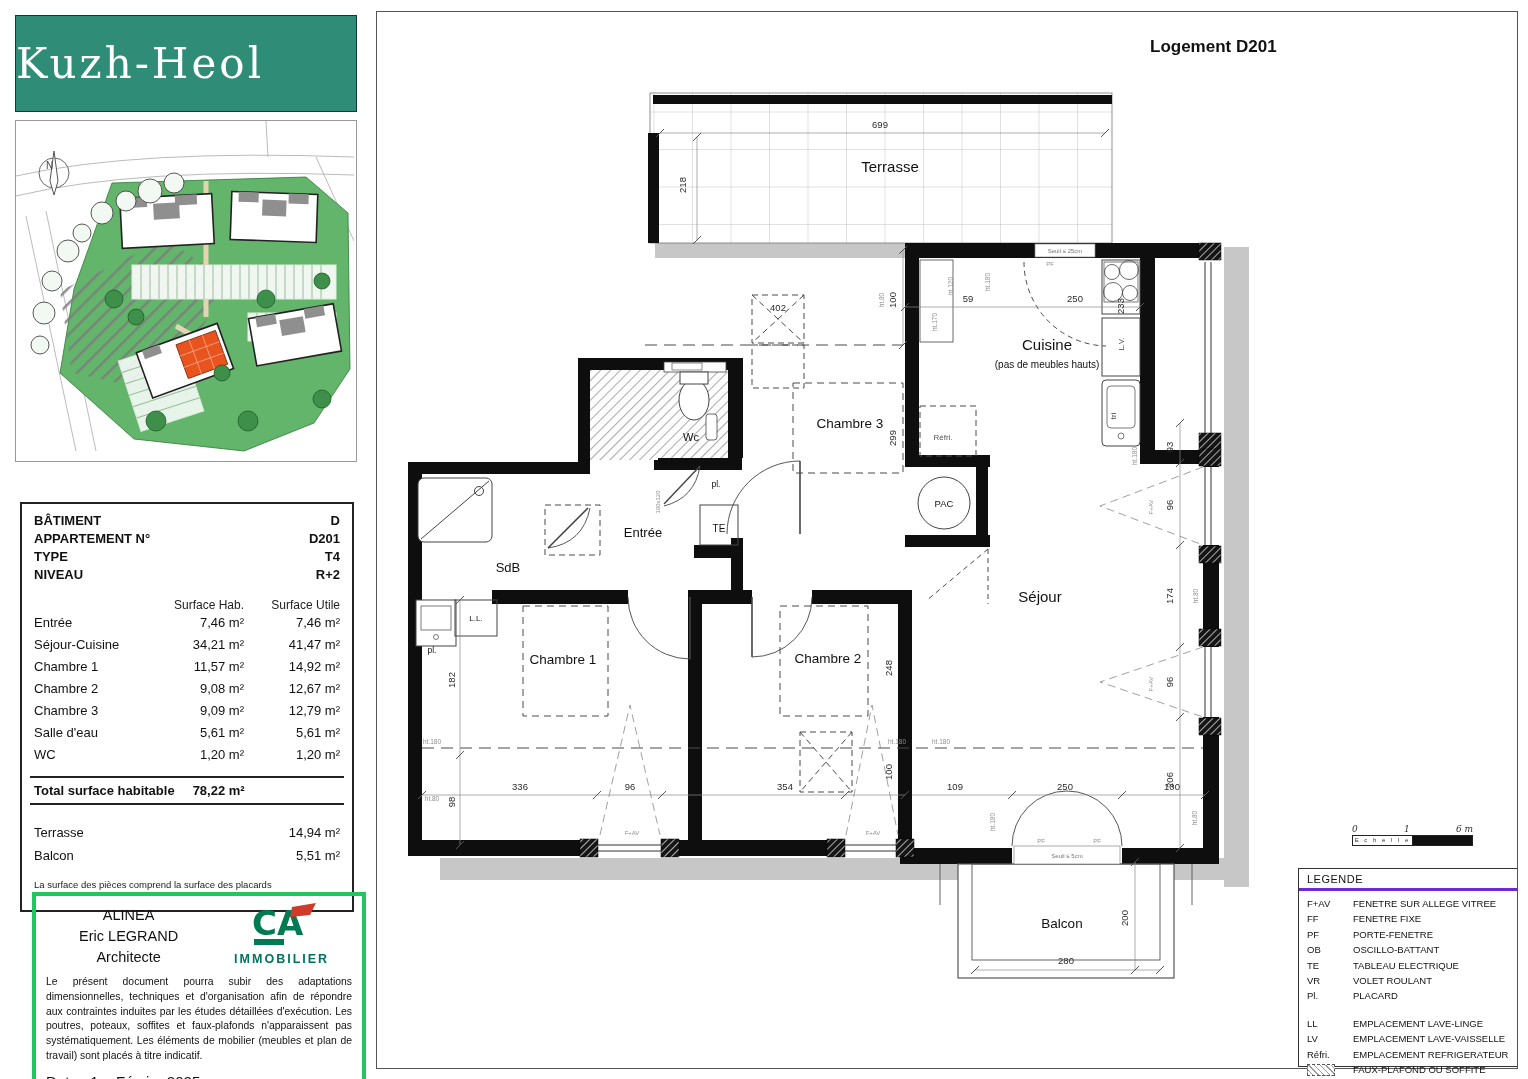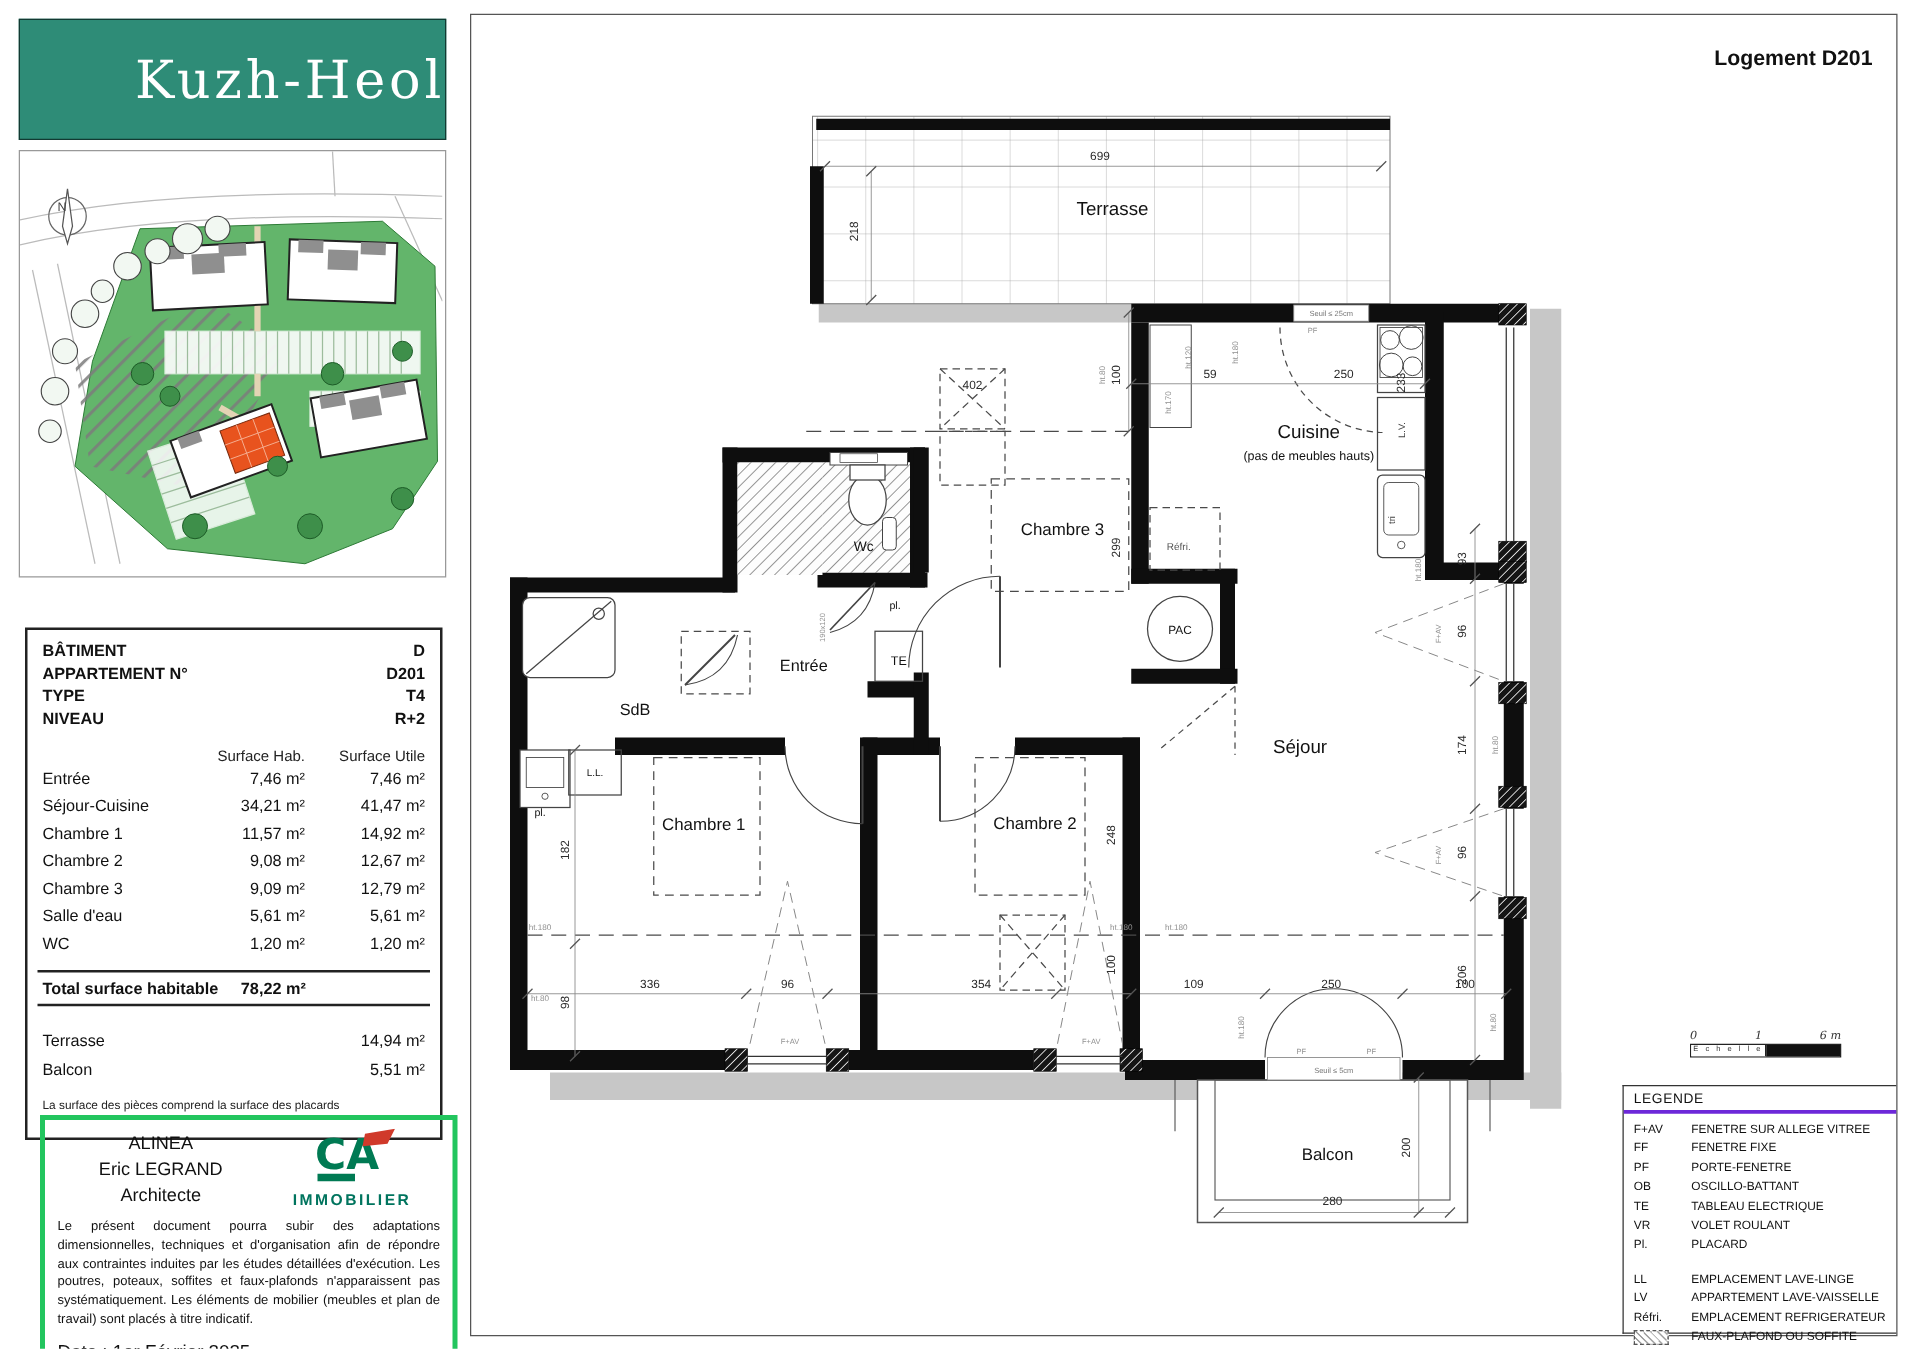--- a/index.html
+++ b/index.html
@@ -2,23 +2,23 @@
 <html><head>
 <meta charset="utf-8">
 <style>
   html,body{margin:0;padding:0;background:#fff;}
   body{width:1528px;height:1079px;position:relative;font-family:"Liberation Sans",sans-serif;color:#111;overflow:hidden;}
   .abs{position:absolute;}
   
   #sheet-border{left:376px;top:11px;width:1140px;height:1056px;border:1px solid #555;}
   #plan-svg{left:0;top:0;width:1528px;height:1079px;}
   
-  #title-block{left:1150px;top:36px;width:348px;text-align:right;font-size:17px;font-weight:bold;line-height:1.35;}
-  
-  #logo-box{left:15px;top:15px;width:340px;height:95px;background:#2e8c77;border:1px solid #123a32;display:flex;align-items:center;justify-content:flex-end;}
+  #title-block{left:1150px;top:36px;width:348px;text-align:left;font-size:17px;font-weight:bold;line-height:1.35;}
+  
+  #logo-box{left:15px;top:15px;width:340px;height:95px;background:#2e8c77;border:1px solid #123a32;display:flex;align-items:center;justify-content:flex-start;}
   #logo-box span{font-family:"DejaVu Serif",serif;color:#fff;font-size:42px;letter-spacing:3px;}
   
   #site-plan{left:15px;top:120px;width:340px;height:340px;border:1px solid #999;}
   
   #info-panel{left:20px;top:470px;width:334px;height:410px;border:2px solid #222;box-sizing:border-box;padding:8px 12px 0 12px;font-size:13px;margin-top:32px;}
   .frow{display:flex;font-weight:bold;line-height:18px;}
   .frow .fl{flex:1;}
   .hdr{display:flex;margin-top:14px;font-size:12px;color:#222;}
   .hdr .sp{flex:1;}
   .hdr .c1,.hdr .c2{text-align:right;}
@@ -280,21 +280,21 @@
   <div class="lrow">
       <span class="ab">Pl.</span>
       <span>PLACARD</span>
     </div>
   <div class="lrow gap">
       <span class="ab">LL</span>
       <span>EMPLACEMENT LAVE-LINGE</span>
     </div>
   <div class="lrow">
       <span class="ab">LV</span>
-      <span>APPARTEMENT LAVE-VAISSELLE</span>
+      <span>EMPLACEMENT LAVE-VAISSELLE</span>
     </div>
   <div class="lrow">
       <span class="ab">Réfri.</span>
       <span>EMPLACEMENT REFRIGERATEUR</span>
     </div>
   <div class="lrow">
       <span class="ab"><span class="hatch-icon"></span></span>
       <span>FAUX-PLAFOND OU SOFFITE</span>
     </div>
 </div>

